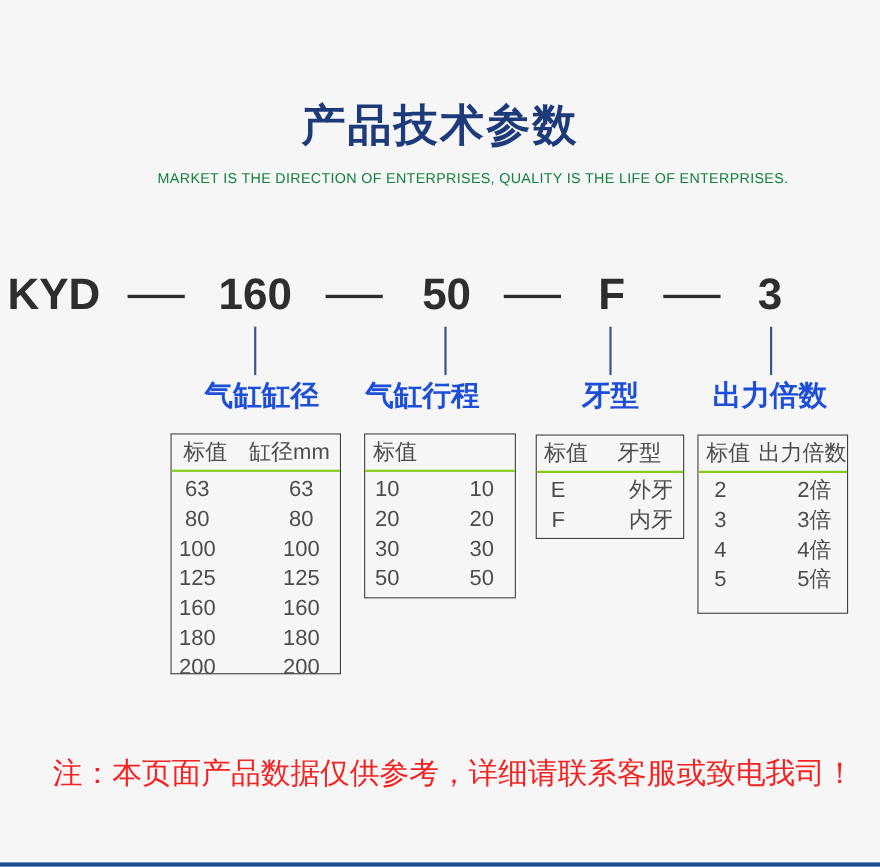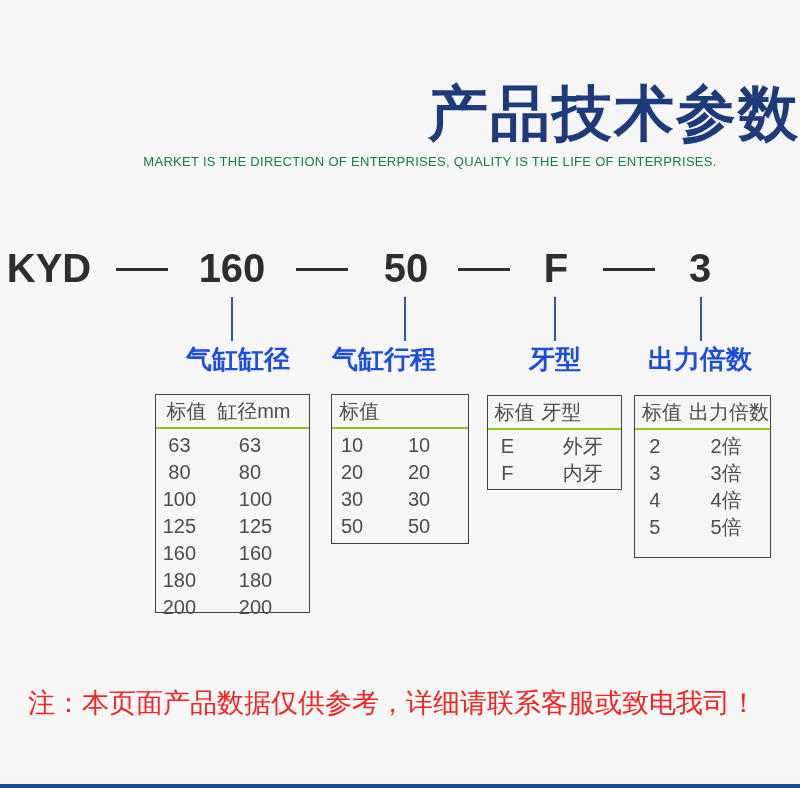--- a/index.html
+++ b/index.html
@@ -19,22 +19,22 @@
     overflow: hidden;
   }
 
   
   .title {
     position: absolute;
     top: 84px;
     left: 0;
     width: 100%;
     margin: 0;
-    text-align: right;
-    font-size: 60px;
+    text-align: center;
+    font-size: 40px;
     line-height: 60px;
     font-weight: bold;
     color: #1d3b7a;
     letter-spacing: 2px;
   }
   .subtitle {
     position: absolute;
     top: 153px;
     left: 0;
     width: 100%;
@@ -124,26 +124,26 @@
     border-bottom: 2px solid #84cc16;
   }
   .tbody { padding-top: 3px; }
   .trow {
     display: flex;
     height: 27px;
     line-height: 27px;
     gap: 36px;
   }
   .c1 { width: 40%; text-align: center; }
-  .c2 { width: 60%; text-align: left; }
+  .c2 { width: 60%; text-align: center; }
 
   
   .note {
     position: absolute;
-    left: 28px;
+    left: 48px;
     top: 686px;
     font-size: 27px;
     line-height: 34px;
     color: #f52222;
     white-space: nowrap;
   }
   .bottom-bar {
     position: absolute;
     left: 0;
     bottom: 0;

